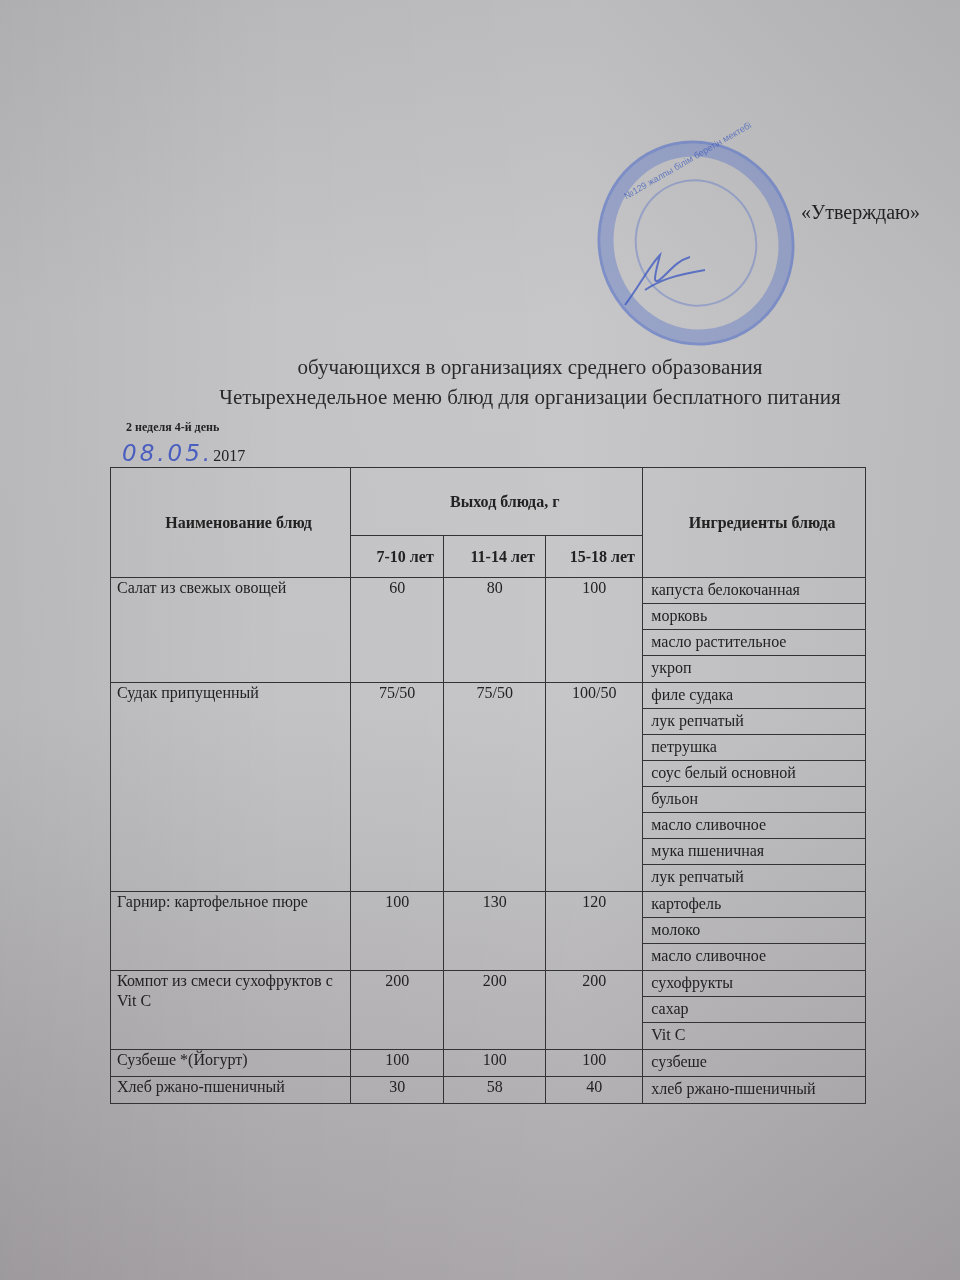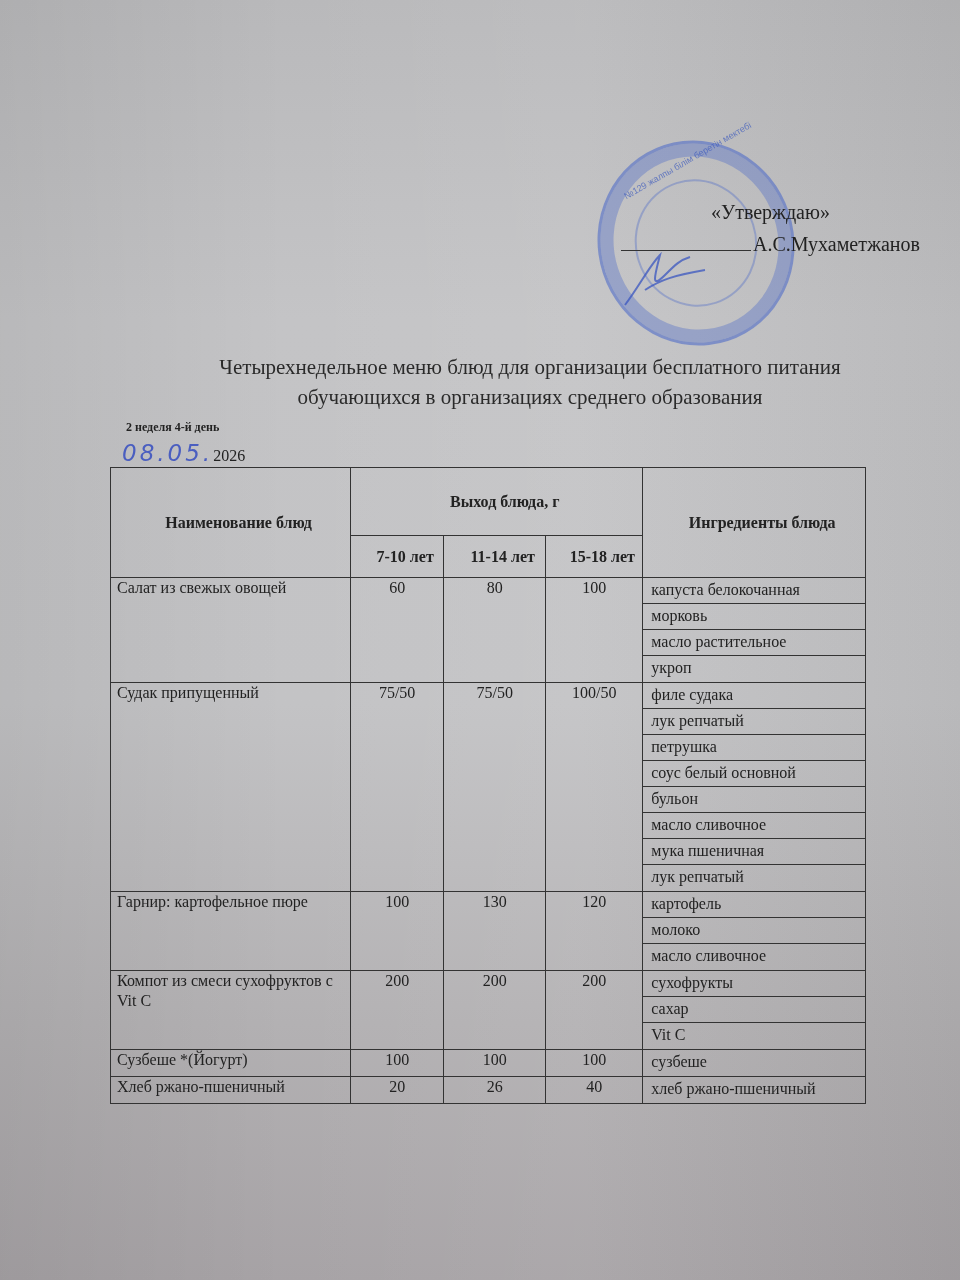--- a/index.html
+++ b/index.html
@@ -27,21 +27,21 @@
   }
   .stamp-text {
     position: absolute; left: 40px; top: 14px; font-size: 9px;
     color: rgba(60,90,190,0.7); font-family: "Liberation Sans", sans-serif;
     transform: rotate(-12deg);
   }
   .signature {
     position: absolute; left: 620px; top: 245px;
   }
   .approve {
-    position: absolute; right: 40px; top: 196px; text-align: center;
+    position: absolute; right: 40px; top: 196px; text-align: left;
     font-size: 20px; line-height: 32px; color: #222;
   }
   .approve .line-sig {
     display: inline-block; width: 130px; border-bottom: 1px solid #333;
     margin-right: 2px; height: 18px; vertical-align: baseline;
   }
   .title {
     position: absolute; left: 120px; top: 352px; width: 820px; text-align: center;
     font-size: 21px; line-height: 30px; color: #2a2a2a;
   }
@@ -84,31 +84,30 @@
   <div class="stamp-inner"></div>
   <span class="stamp-text">№129 жалпы білім беретін мектебі</span>
 </div>
 
 <svg class="signature" width="90" height="70" viewBox="0 0 90 70">
   <path d="M5 60 C20 40, 30 20, 40 10 C35 30, 30 45, 45 30 C55 20, 60 15, 70 12 M25 45 C40 35, 55 30, 85 25" stroke="#3a55c0" stroke-width="2" fill="none" opacity="0.75"></path>
 </svg>
 
 <div class="approve">
   <div>«Утверждаю»</div>
-  <div><span class="line-sig"></span><span>А.С.Мухаметжанов</span></div>
 </div>
 
 <div class="title">
+  <div>обучающихся в организациях среднего образования</div>
   <div>Четырехнедельное меню блюд для организации бесплатного питания</div>
-  <div>обучающихся в организациях среднего образования</div>
 </div>
 
 <div class="week">2 неделя 4-й день</div>
 <div class="date">
-  <span class="hand">08.05.</span><span>2026</span>
+  <span class="hand">08.05.</span><span>2017</span>
 </div>
 
 <table class="menu">
   <thead>
     <tr style="height:68px">
       <th rowspan="2" class="c-name" style="text-align:center">Наименование блюд</th>
       <th colspan="3">Выход блюда, г</th>
       <th rowspan="2" style="width:218px">Ингредиенты блюда</th>
     </tr>
     <tr style="height:42px">
@@ -172,21 +171,21 @@
     <td class="name-cell c-name">Сузбеше *(Йогурт)</td>
     <td class="num-cell c-num">100</td>
     <td class="num-cell c-num">100</td>
     <td class="num-cell c-num">100</td>
     <td class="ing">
           <div>сузбеше</div>
         </td>
   </tr>
       <tr>
     <td class="name-cell c-name">Хлеб ржано-пшеничный</td>
-    <td class="num-cell c-num">20</td>
-    <td class="num-cell c-num">26</td>
+    <td class="num-cell c-num">30</td>
+    <td class="num-cell c-num">58</td>
     <td class="num-cell c-num">40</td>
     <td class="ing">
           <div>хлеб ржано-пшеничный</div>
         </td>
   </tr>
     </tbody>
 </table>
 
 </body></html>

